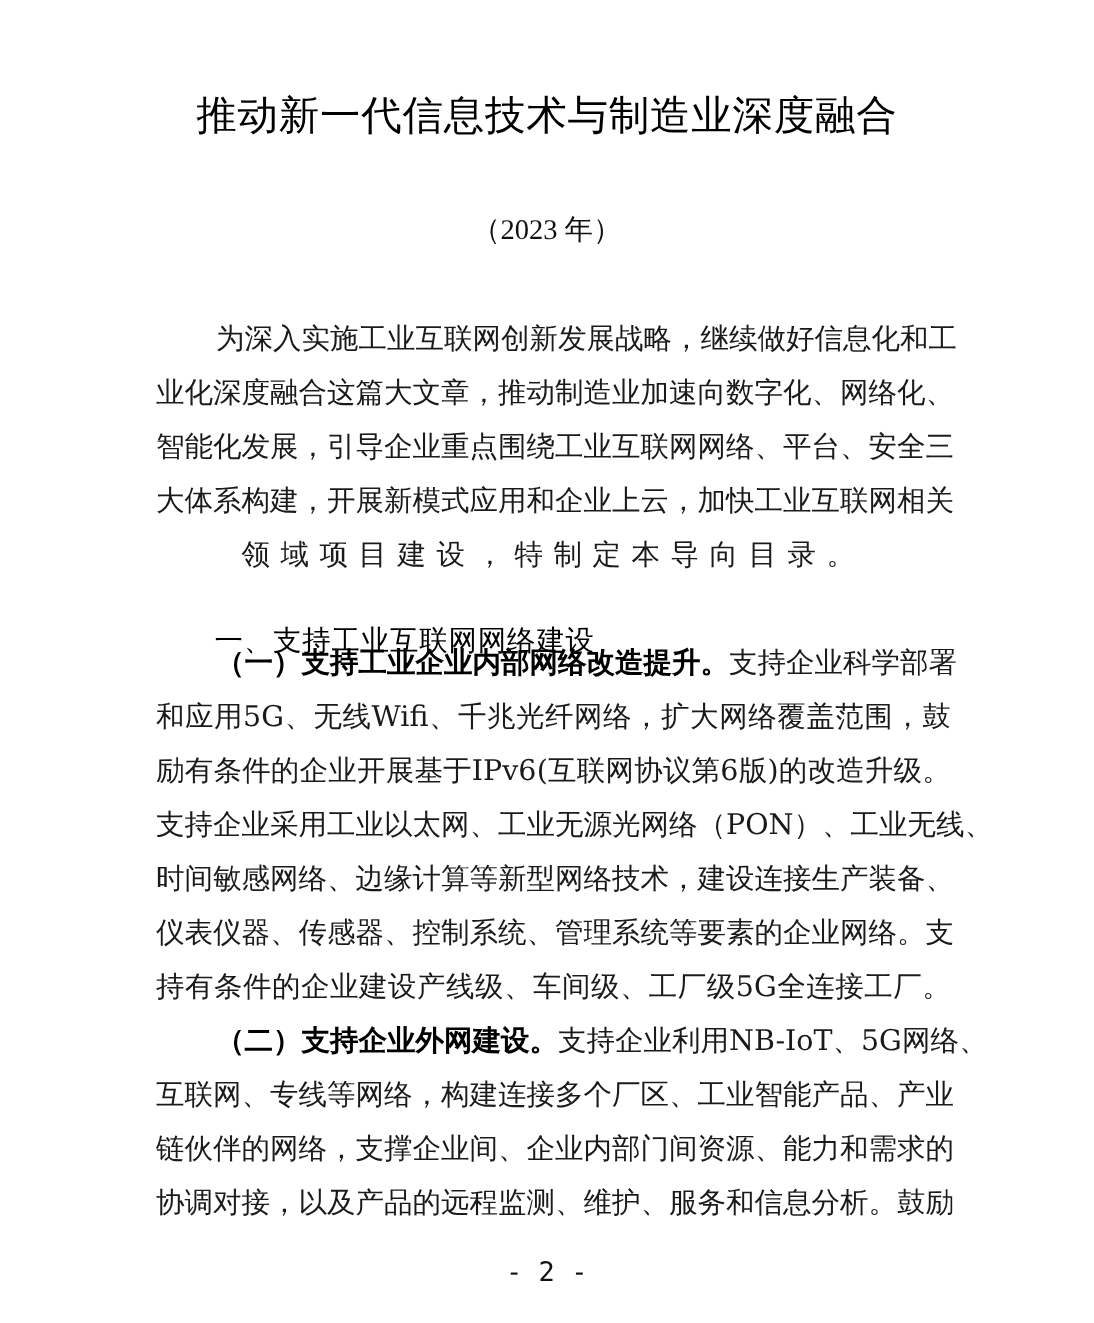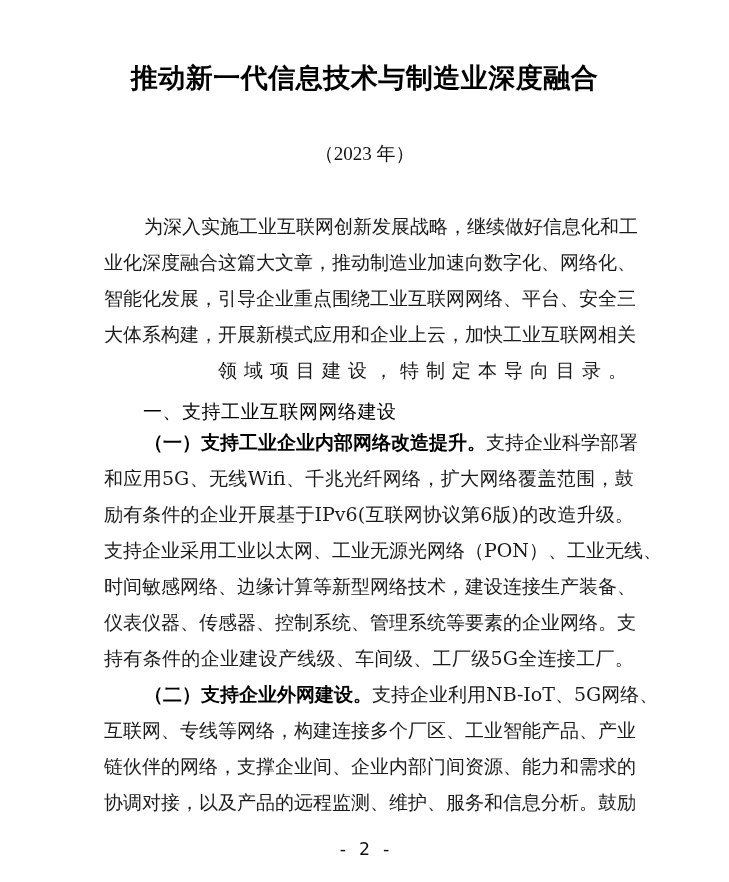--- a/index.html
+++ b/index.html
@@ -25,21 +25,21 @@
     position: absolute;
     left: 0;
     width: 729px;
     text-align: center;
     font-family: "DejaVu Sans", "Liberation Sans", sans-serif;
     font-size: 27px;
     line-height: 32px;
     color: #000000;
     letter-spacing: 0.5px;
   }
-  .title-1 { top: 62px; font-weight: bold; }
+  .title-1 { top: 62px; }
   .title-2 { top: 99px; }
   .subtitle {
     position: absolute;
     left: 0;
     width: 729px;
     top: 141px;
     text-align: center;
     font-family: "Liberation Serif", "DejaVu Serif", serif;
     font-size: 19px;
     line-height: 26px;
@@ -54,21 +54,21 @@
     font-size: 19px;
     line-height: 30px;
     color: #1a1a1a;
     text-align: justify;
     text-align-last: justify;
     white-space: nowrap;
     display: flex;
     justify-content: space-between;
   }
   .body-line.last {
-    justify-content: flex-end;
+    justify-content: center;
     letter-spacing: 7px;
   }
   .body-line .seg { display: inline-block; }
   .indent { left: 144px; width: 490px; }
   .heading-line {
     position: absolute;
     left: 143px;
     font-family: "DejaVu Sans", "Liberation Sans", sans-serif;
     font-size: 19px;
     line-height: 30px;
@@ -217,21 +217,21 @@
       <span class="ch">互</span>
       <span class="ch">联</span>
       <span class="ch">网</span>
       <span class="ch">相</span>
       <span class="ch">关</span>
     </div>
   <div class="body-line last" style="top:355px;">
       <span class="seg">领域项目建设，特制定本导向目录。</span>
     </div>
 
-  <div class="heading-line" style="top:396px;">一、支持工业互联网网络建设</div>
+  <div class="heading-line" style="top:412px;">一、支持工业互联网网络建设</div>
 
   <div class="body-line indent" style="top:427px;">
       <span class="ch bold">（</span>
       <span class="ch bold">一</span>
       <span class="ch bold">）</span>
       <span class="ch bold">支</span>
       <span class="ch bold">持</span>
       <span class="ch bold">工</span>
       <span class="ch bold">业</span>
       <span class="ch bold">企</span>

